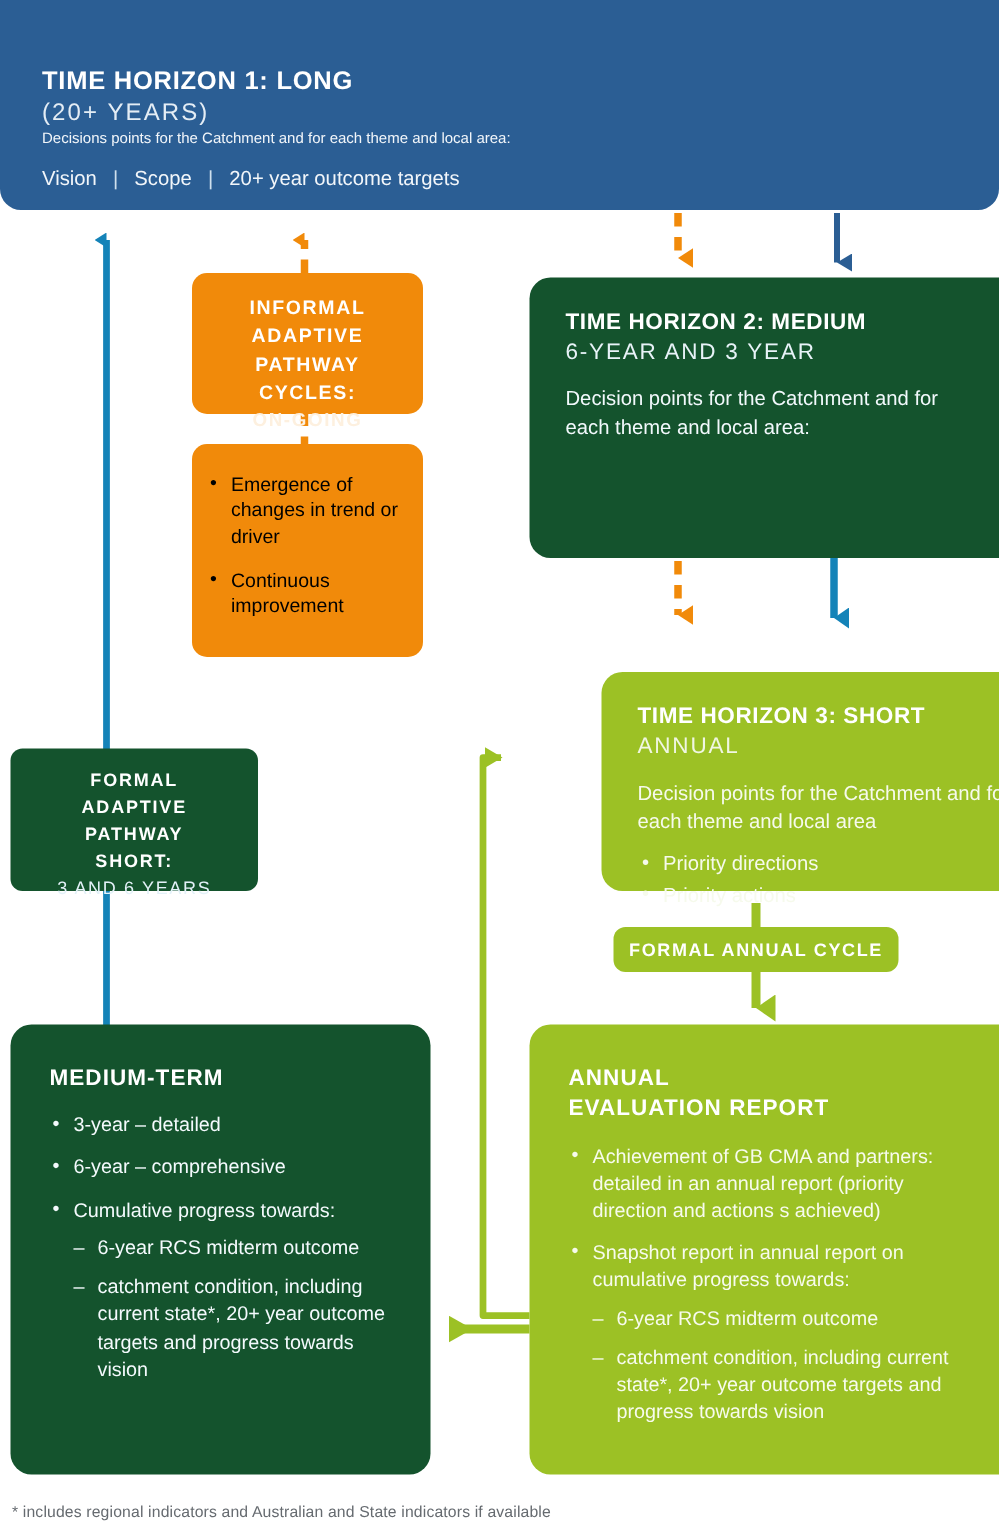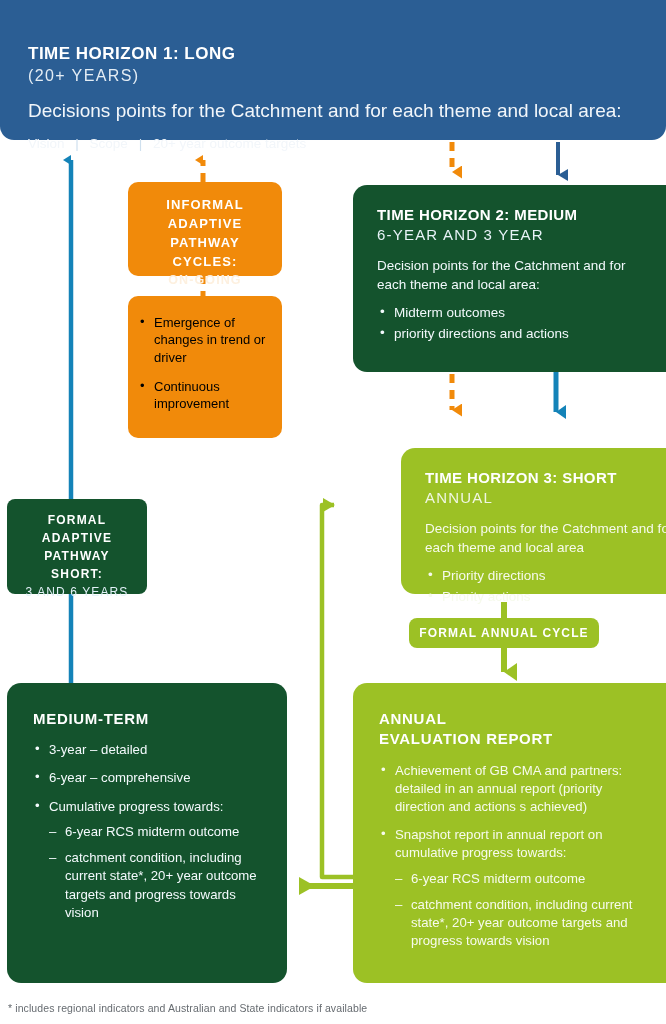--- a/index.html
+++ b/index.html
@@ -47,22 +47,21 @@
     margin-top: 23px;
   }
   #th1 .t-sub {
     font-size: 16px;
     font-weight: normal;
     letter-spacing: 1.4px;
     line-height: 1.35;
     color: #e4edf5;
   }
   #th1 .t-body {
-    font-size: 19px;
-    margin-top: 12px;
+    font-size: 10px;
     line-height: 1.4;
     color: #f2f6fa;
   }
   #th1 .t-inline {
     font-size: 13.5px;
     margin-top: 11px;
     color: #f2f6fa;
   }
   #th1 .t-inline .sep {
     display: inline-block;
@@ -159,21 +158,21 @@
   }
   #th3 .th-list li { color: #f6faec; }
   .th-list li::before {
     content: "•";
     position: absolute;
     left: 3px; top: -1px;
   }
 
   
   #formal-cycle {
-    left: 7px; top: 499px; width: 140px; height: 95px;
+    left: 7px; top: 499px; width: 165px; height: 95px;
     padding: 12px 4px 0 4px;
     text-align: center;
   }
   #formal-cycle .l1 {
     font-size: 12px;
     font-weight: bold;
     letter-spacing: 1.2px;
     line-height: 1.5;
   }
   #formal-cycle .l2 {
@@ -373,24 +372,20 @@
     <ul>
       <li>Emergence of changes in trend or driver</li>
       <li>Continuous improvement</li>
     </ul>
   </div>
 
   <div class="box bg-blue" id="th2">
     <div class="th-title">TIME HORIZON 2: MEDIUM</div>
     <div class="th-sub">6-YEAR AND 3 YEAR</div>
     <div class="th-body">Decision points for the Catchment and for each theme and local area:</div>
-    <ul class="th-list">
-      <li>Midterm outcomes</li>
-      <li>priority directions and actions</li>
-    </ul>
   </div>
 
   <div class="box bg-green" id="th3">
     <div class="th-title">TIME HORIZON 3: SHORT</div>
     <div class="th-sub">ANNUAL</div>
     <div class="th-body">Decision points for the Catchment and for each theme and local area</div>
     <ul class="th-list">
       <li>Priority directions</li>
       <li>Priority actions</li>
     </ul>

